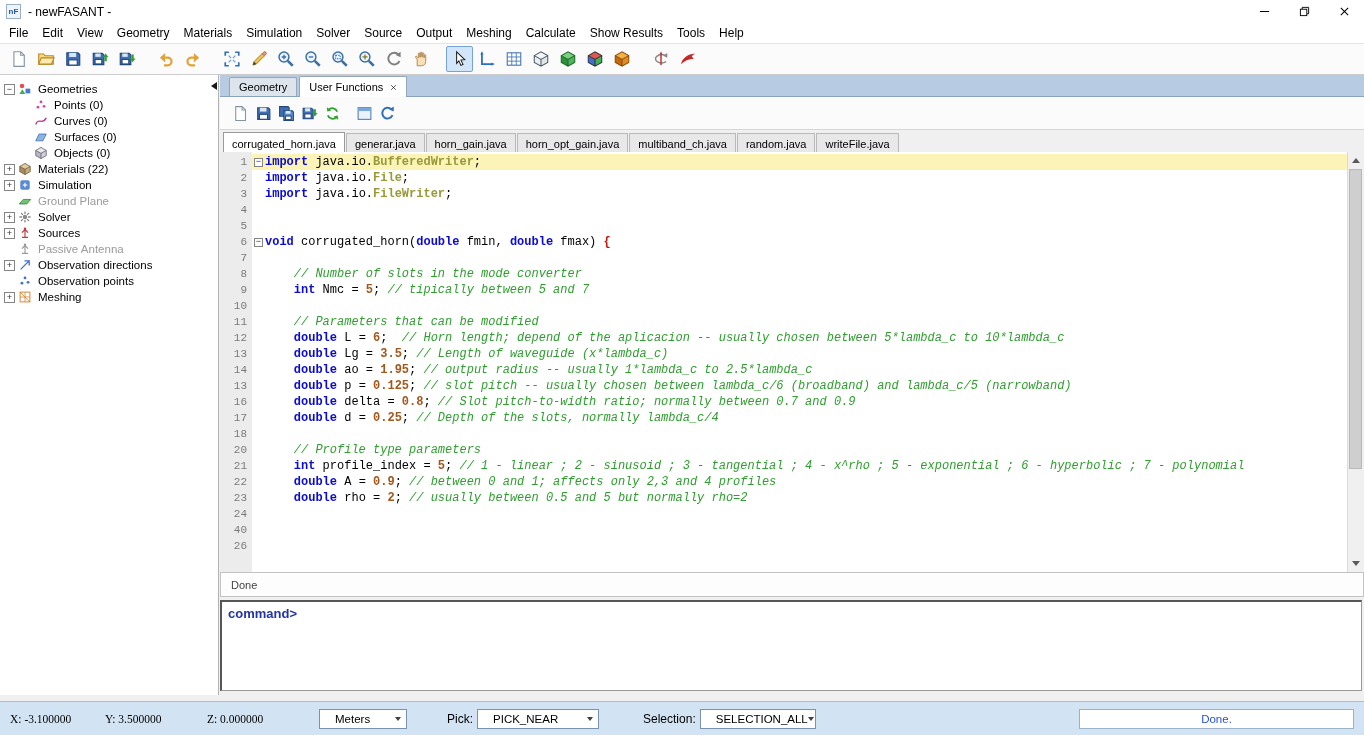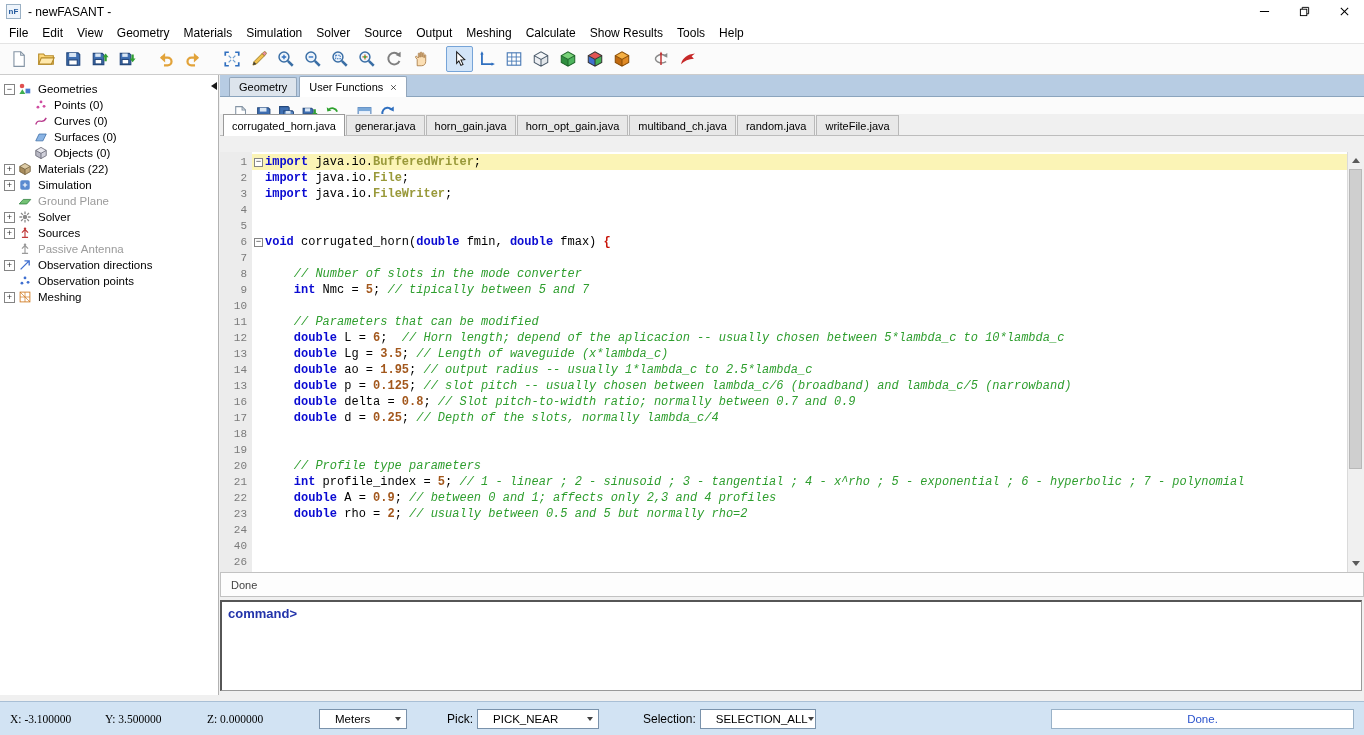--- a/index.html
+++ b/index.html
@@ -61,21 +61,21 @@
   .tab-close svg{width:7px;height:7px}
 
   
   .editor-toolbar{position:absolute;left:220px;top:97px;right:0;height:33px;background:#fbfbfb;
     border-bottom:1px solid #d6d6d6;display:flex;align-items:center;padding-left:9px}
   .etb-btn{width:23px;height:23px;display:flex;align-items:center;justify-content:center;flex:none}
   .etb-btn svg{width:17px;height:17px}
   .editor-toolbar .tb-sep{width:9px}
 
   
-  .file-tabbar{position:absolute;left:220px;top:114px;right:0;height:22px;background:#f0f0f0;
+  .file-tabbar{position:absolute;left:220px;top:132px;right:0;height:22px;background:#f0f0f0;
     border-bottom:1px solid #bdbdbd;display:flex;align-items:flex-end;padding-left:3px}
   .file-tab{height:20px;padding:0 8px;font-size:11px;background:#e8e8e8;
     border:1px solid #b9b9b9;border-bottom:none;margin-right:1px;display:flex;align-items:center;
     white-space:nowrap}
   .file-tab.active{background:#fff;height:22px;margin-bottom:-1px;border-color:#9a9a9a}
 
   
   .editor{position:absolute;left:220px;top:152px;right:0;height:420px;
     background:linear-gradient(to right,#ececec 32px,#fff 32px);overflow:hidden;
     font-family:"Liberation Mono",monospace;font-size:12px;padding-top:2px}
@@ -121,21 +121,21 @@
   
   .statusbar{position:absolute;left:0;bottom:0;right:0;height:34px;background:#d2e3f3;
     border-top:1px solid #a9bfd5;display:flex;align-items:center;padding:0 10px}
   .sb-coord{font-family:Liberation Serif, serif;font-size:11.5px;flex:none}
   .sb-label{flex:none}
   .combo{height:20px;background:#fff;border:1px solid #7a92ab;display:flex;align-items:center;
     padding-left:15px;font-size:11.5px;flex:none}
   .combo .arrow{margin-left:auto;margin-right:5px;width:0;height:0;
     border-left:3.5px solid transparent;border-right:3.5px solid transparent;
     border-top:4px solid #404040}
-  .progress{margin-left:auto;width:303px;height:20px;background:#fff;border:1px solid #9ab2c8;
+  .progress{margin-left:auto;width:275px;height:20px;background:#fff;border:1px solid #9ab2c8;
     display:flex;align-items:center;justify-content:center;color:#2952cc;font-size:11.5px;flex:none}
 </style>
 </head>
 <body>
 
 <div class="titlebar">
   <span class="app-icon">nF</span>
   <span class="title-text">- newFASANT -</span>
   <span class="win-controls">
       <span class="win-btn">
@@ -706,27 +706,20 @@
       </div>
       <div class="code-line">
         <span class="line-num">17</span>
         <span class="line-body">
           <span class="fold"></span>
           <span class="src"><span class="tk-p">    </span><span class="tk-k">double</span><span class="tk-p"> d = </span><span class="tk-n">0.25</span><span class="tk-p">; </span><span class="tk-c">// Depth of the slots, normally lambda_c/4</span></span>
         </span>
       </div>
       <div class="code-line">
         <span class="line-num">18</span>
-        <span class="line-body">
-          <span class="fold"></span>
-          <span class="src"></span>
-        </span>
-      </div>
-      <div class="code-line">
-        <span class="line-num">19</span>
         <span class="line-body">
           <span class="fold"></span>
           <span class="src"></span>
         </span>
       </div>
       <div class="code-line">
         <span class="line-num">20</span>
         <span class="line-body">
           <span class="fold"></span>
           <span class="src"><span class="tk-c">    // Profile type parameters</span></span>

